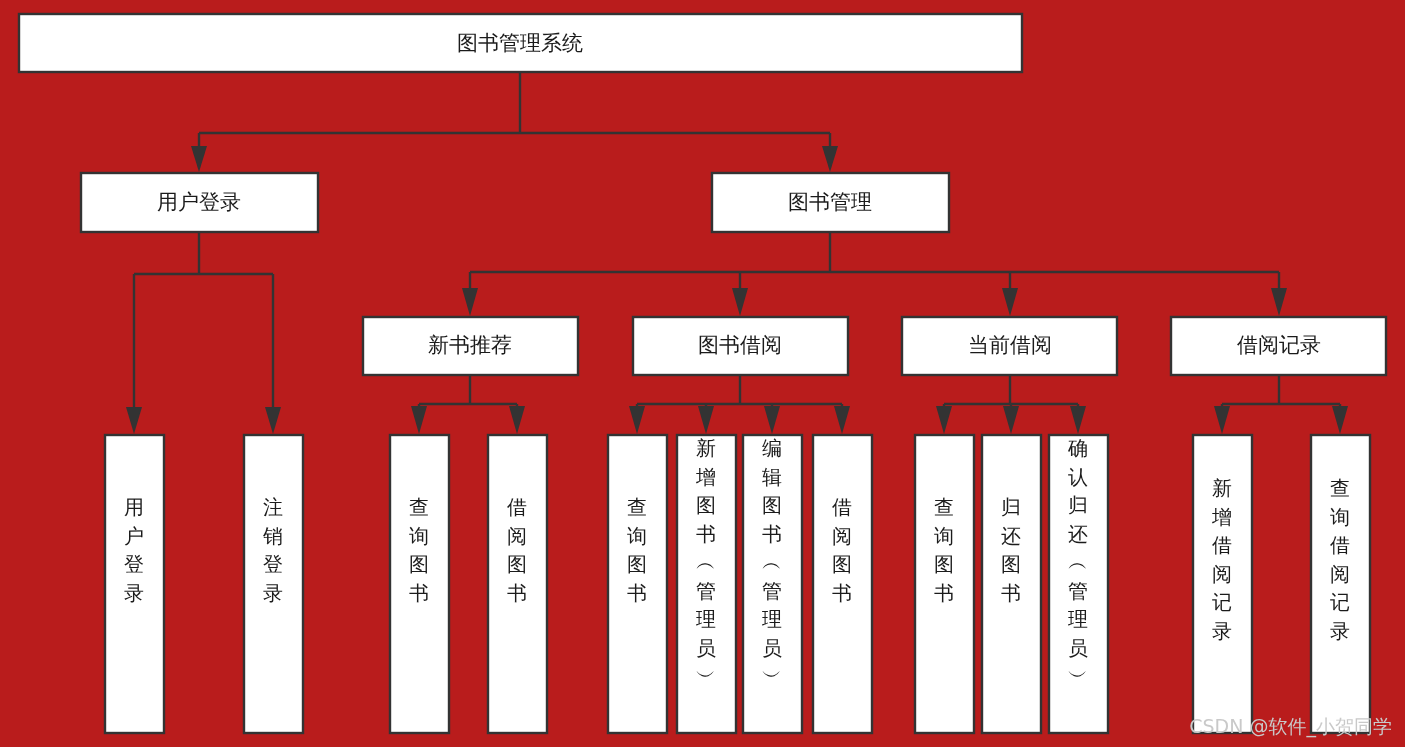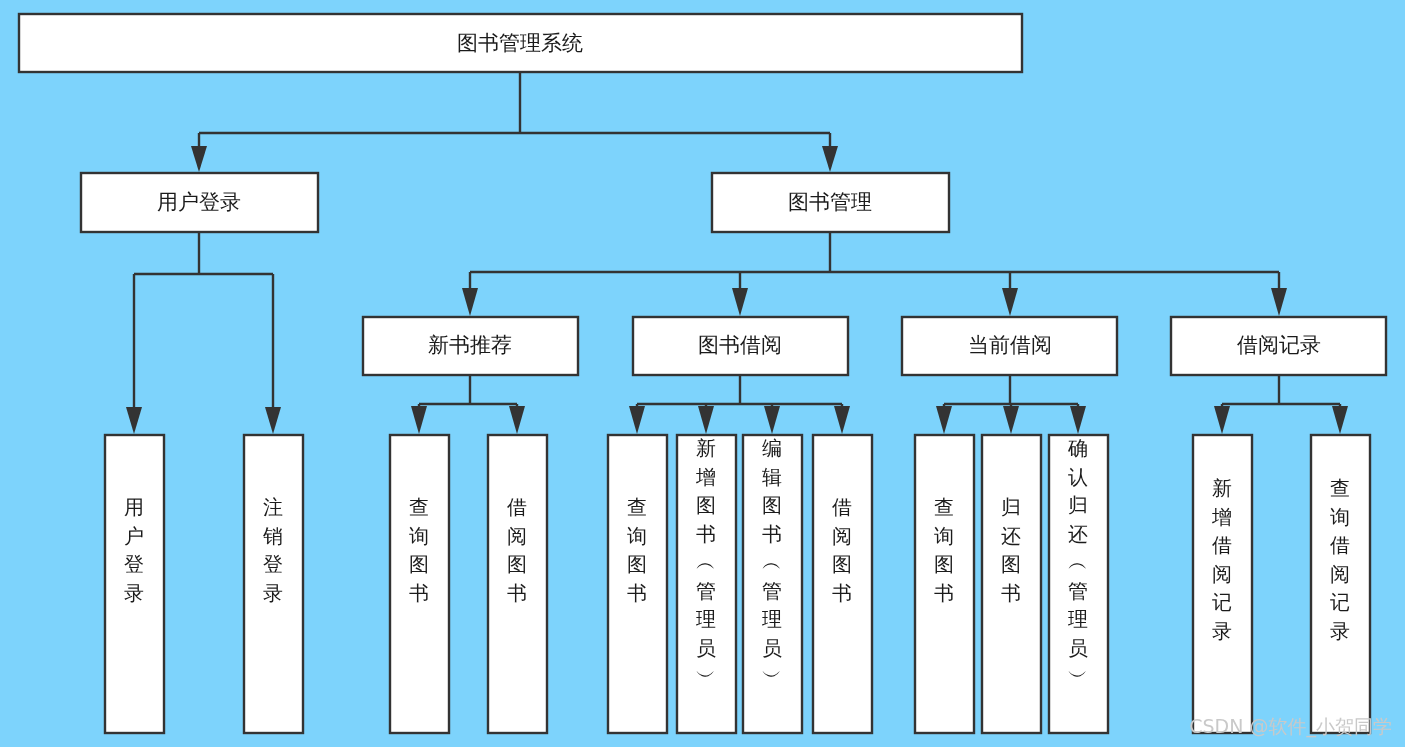--- a/index.html
+++ b/index.html
@@ -8,21 +8,21 @@
     padding: 0;
     background: #ffffff;
   }
   body {
     font-family: "DejaVu Sans", "Liberation Sans", sans-serif;
   }
   #diagram-root {
     position: relative;
     width: 1405px;
     height: 747px;
-    background: #7dd3fc;
+    background: #b91c1c;
     overflow: hidden;
   }
   svg.diagram-canvas {
     position: absolute;
     left: 0;
     top: 0;
     width: 1405px;
     height: 747px;
     display: block;
   }

